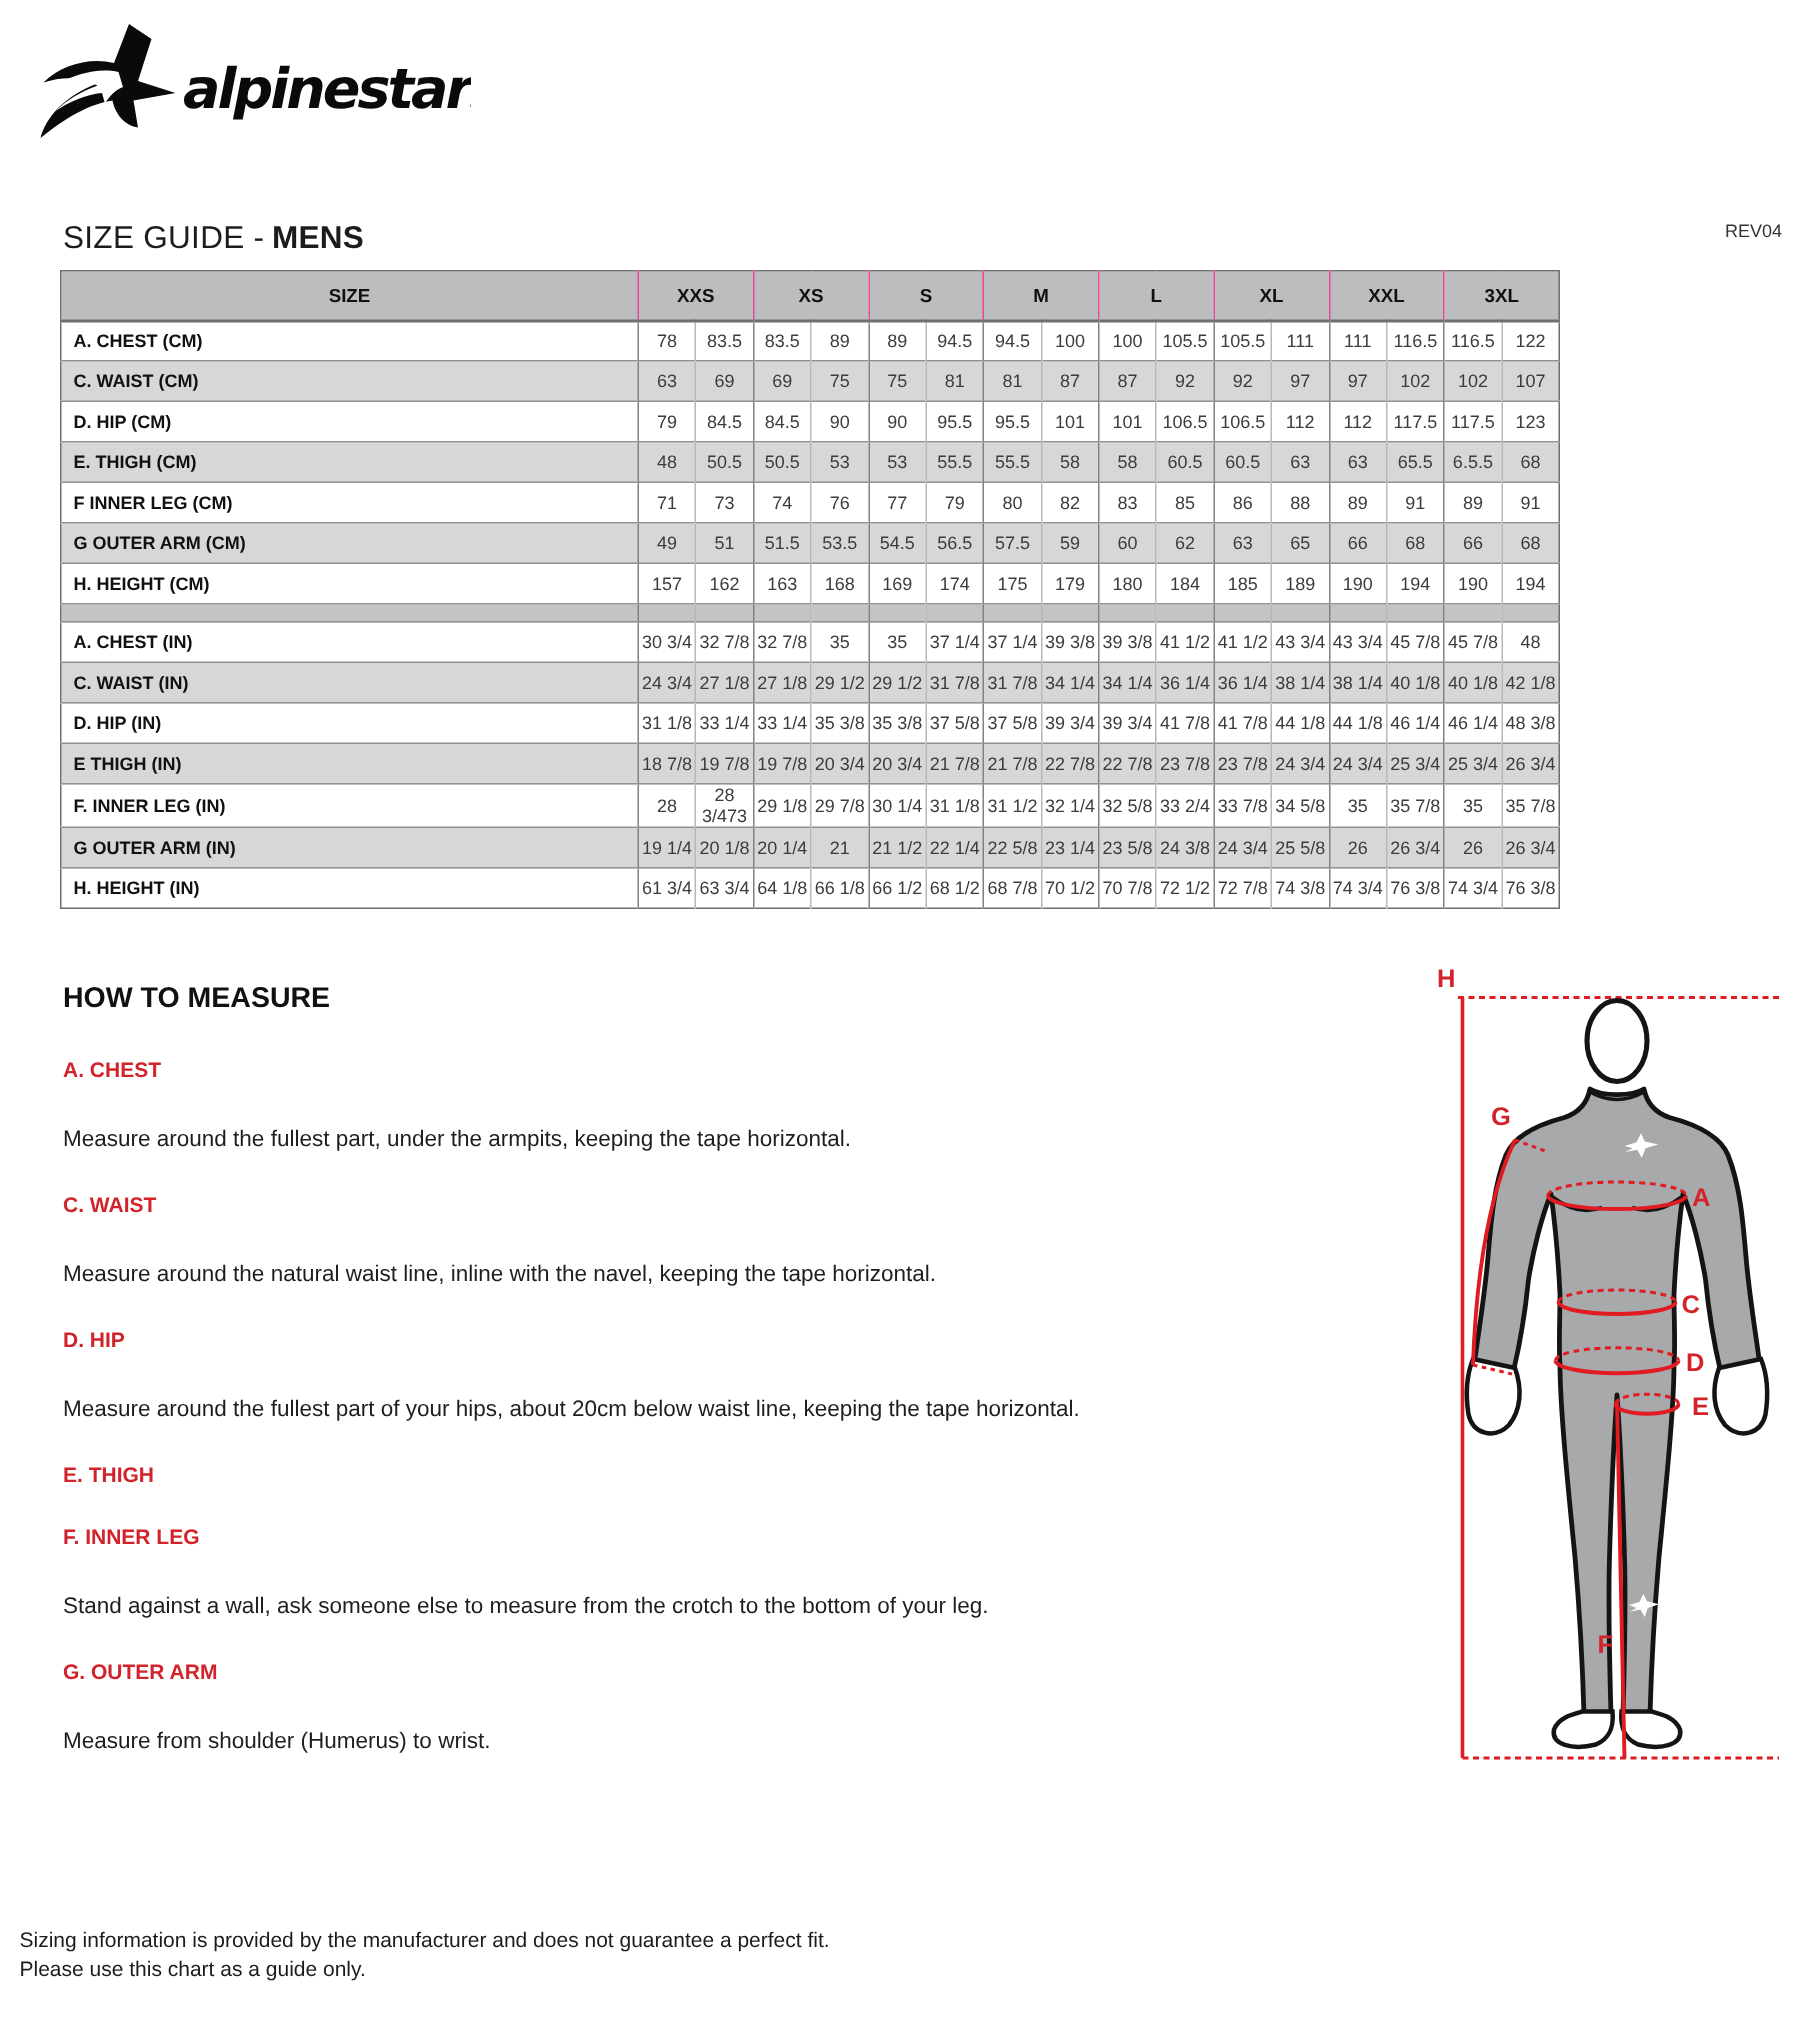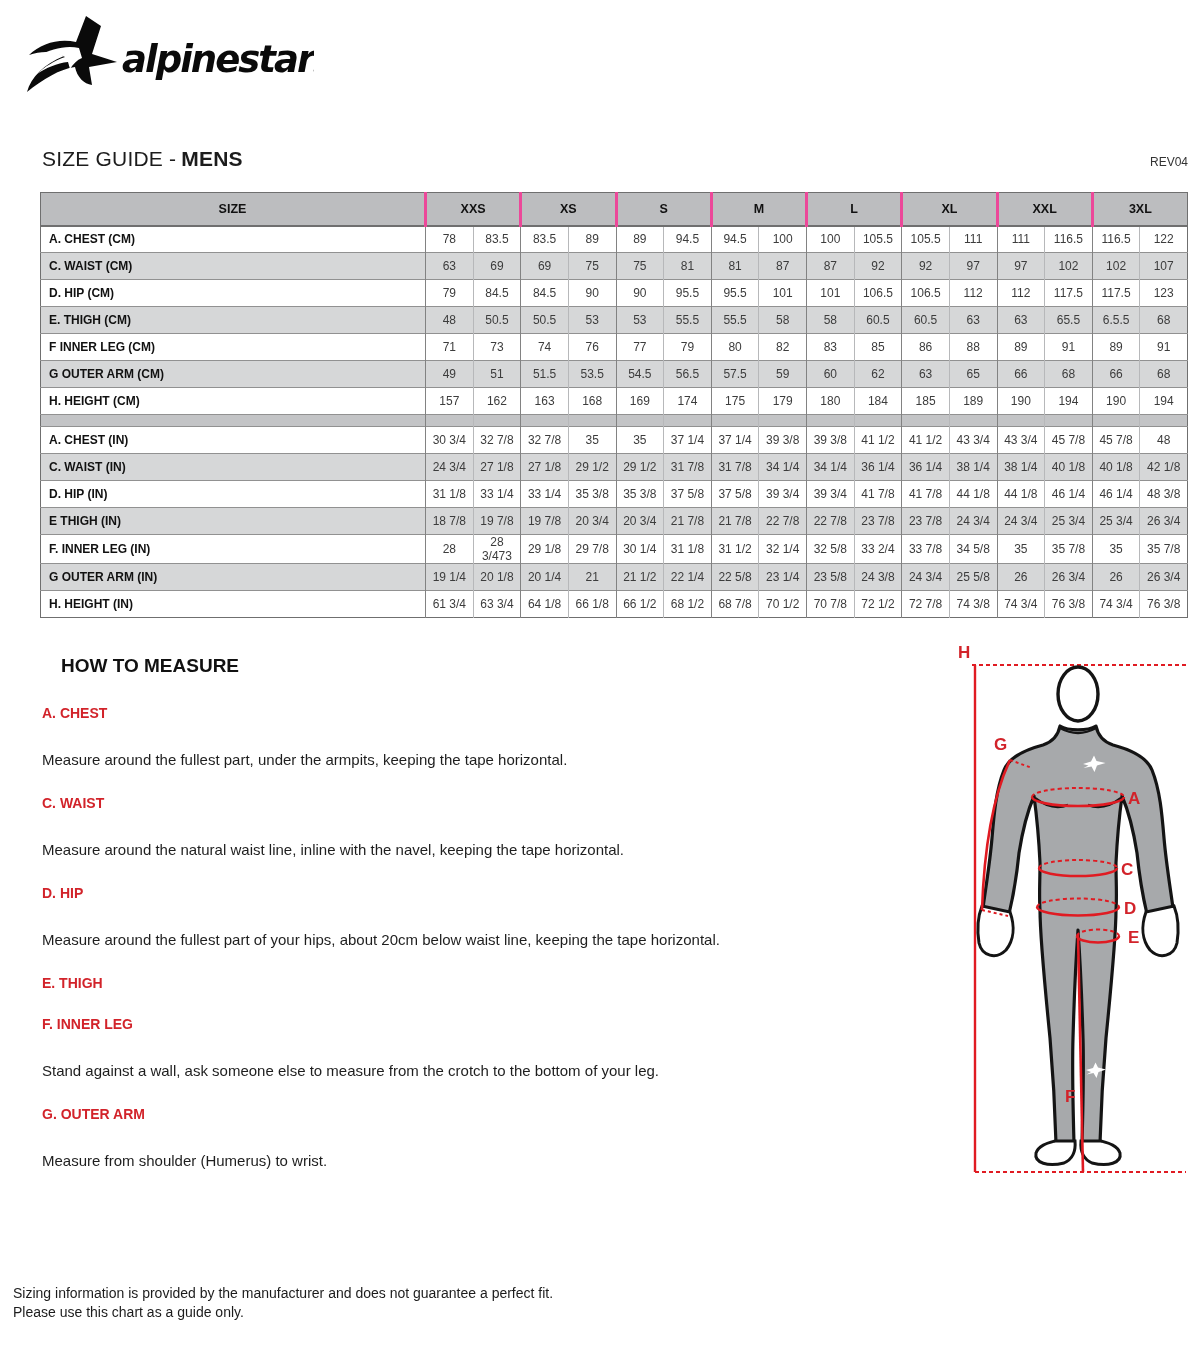--- a/index.html
+++ b/index.html
@@ -4,47 +4,47 @@
 <style>
   * { margin:0; padding:0; box-sizing:border-box; }
   html,body { background:#ffffff; }
   body { font-family:"Liberation Sans", sans-serif; color:#1a1a1a; }
   .page { position:relative; width:1200px; height:1350px; background:#fff; overflow:hidden; }
 
   
   .logo { position:absolute; left:24px; top:12px; width:290px; height:84px; }
 
   
-  .title-row { position:absolute; left:42px; top:147px; width:1146px; display:flex; justify-content:space-between; align-items:flex-end; }
+  .title-row { position:absolute; left:42px; top:147px; width:1146px; display:flex; justify-content:space-between; align-items:flex-start; }
   .page-title { font-size:21px; letter-spacing:.2px; color:#1c1c1c; font-weight:400; }
   .page-title .bold { font-weight:700; margin-left:5px; }
   .revision { font-size:12px; color:#333; padding-bottom:2px; }
 
   
-  .table-wrap { position:absolute; left:40px; top:192px; width:1148px; }
+  .table-wrap { position:absolute; left:40px; top:180px; width:1000px; }
   table.size-table { width:100%; border-collapse:collapse; table-layout:fixed; border:1.5px solid #6f6f6f; }
   .size-table col.label-col { width:385px; }
   .size-table th {
     background:#bcbdbf; height:33px; font-size:12.5px; font-weight:700; color:#111;
-    border-left:3px solid #ec4899; border-bottom:2px solid #6f6f6f; text-align:center;
+    border-left:1px solid #ec4899; border-bottom:2px solid #6f6f6f; text-align:center;
   }
   .size-table th:first-child { border-left:none; }
   .size-table td {
     height:27px; font-size:12px; color:#3c3c3c; text-align:center;
     border-top:1px solid #919191;
   }
   .size-table td:nth-child(even) { border-left:1px solid #828282; }
   .size-table td:nth-child(odd):not(:first-child) { border-left:1px solid #b7b8ba; }
   .size-table td.label-cell { text-align:left; padding-left:8px; font-weight:700; font-size:12px; color:#111; }
   .size-table tr.shaded td { background:#d6d7d8; }
   .size-table tr.separator td { height:12px; background:#c3c4c6; }
 
   
   .htm { position:absolute; left:42px; top:655px; width:885px; }
-  .htm-title { font-size:19px; font-weight:700; color:#111; margin-bottom:28px;margin-left:19px; }
+  .htm-title { font-size:19px; font-weight:700; color:#111; margin-bottom:28px; }
   .htm-section { margin-bottom:25px; }
   .htm-heading { font-size:14px; font-weight:700; color:#d2232a; margin-bottom:5px; }
   .htm-text { font-size:15px; color:#1e1e1e; line-height:21px;margin-top:28px; }
 
   
   .figure-wrap { position:absolute; left:936px; top:638px; width:258px; height:565px; }
 
   
   .footer { position:absolute; left:13px; top:1284px; font-size:14px; color:#1c1c1c; line-height:19px; }
 </style>

